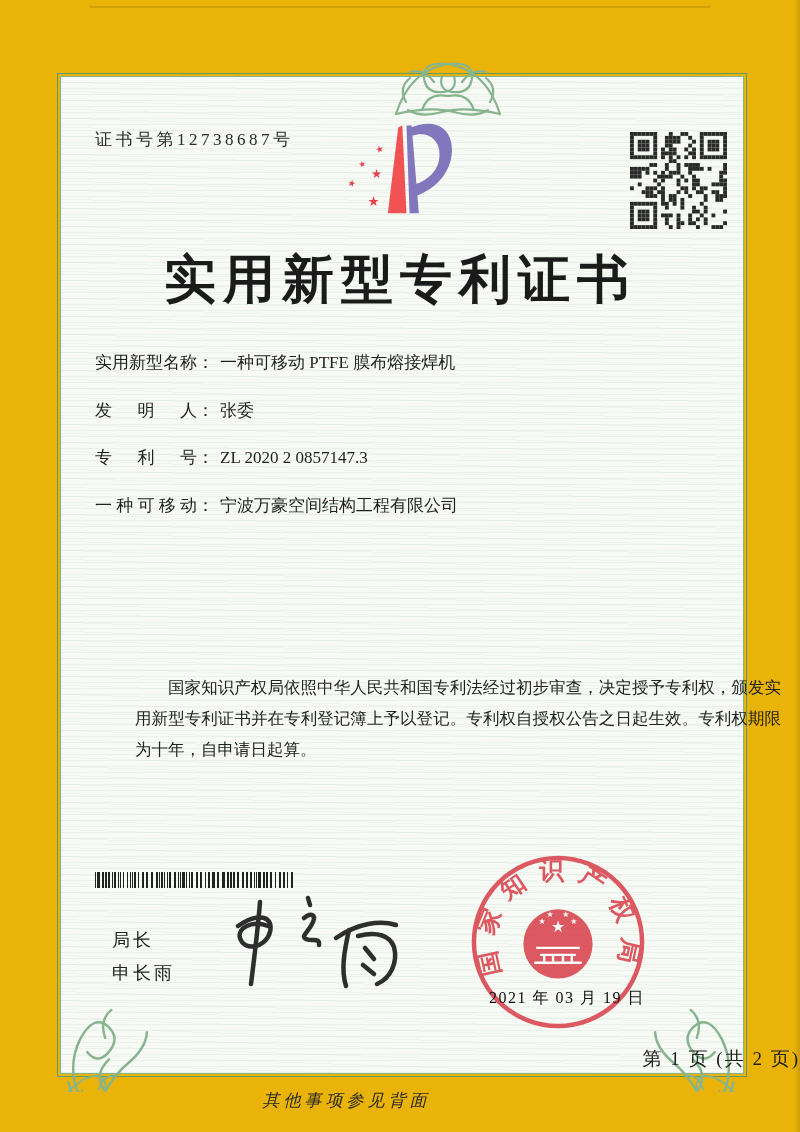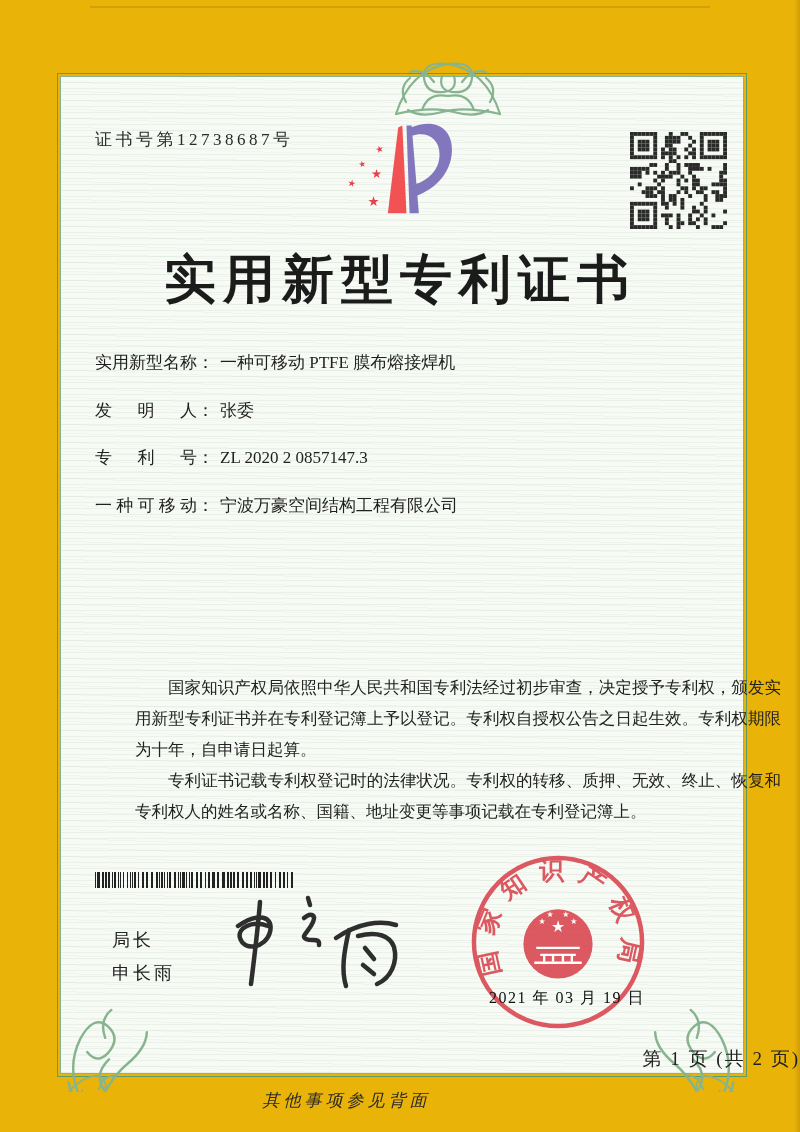--- a/index.html
+++ b/index.html
@@ -381,21 +381,20 @@
 
   <div class="fields" id="fields">
       <div class="field-row"><span class="flabel">实用新型名称</span><span class="fcolon">：</span><span class="fvalue">一种可移动 PTFE 膜布熔接焊机</span></div>
       <div class="field-row"><span class="flabel">发明人</span><span class="fcolon">：</span><span class="fvalue">张委</span></div>
       <div class="field-row"><span class="flabel">专利号</span><span class="fcolon">：</span><span class="fvalue">ZL 2020 2 0857147.3</span></div>
       <div class="field-row"><span class="flabel">一种可移动</span><span class="fcolon">：</span><span class="fvalue">宁波万豪空间结构工程有限公司</span></div>
     </div>
 
   <div class="paras" id="paras">
       <p>国家知识产权局依照中华人民共和国专利法经过初步审查，决定授予专利权，颁发实用新型专利证书并在专利登记簿上予以登记。专利权自授权公告之日起生效。专利权期限为十年，自申请日起算。</p>
-      <p>专利证书记载专利权登记时的法律状况。专利权的转移、质押、无效、终止、恢复和专利权人的姓名或名称、国籍、地址变更等事项记载在专利登记簿上。</p>
     </div>
 
   <svg class="barcode" id="barcode" width="200" height="16">
       <rect x="0" y="0" width="1" height="16" fill="#222"></rect>
       <rect x="2" y="0" width="3" height="16" fill="#222"></rect>
       <rect x="7" y="0" width="2" height="16" fill="#222"></rect>
       <rect x="10" y="0" width="2" height="16" fill="#222"></rect>
       <rect x="13" y="0" width="2" height="16" fill="#222"></rect>
       <rect x="17" y="0" width="1" height="16" fill="#222"></rect>
       <rect x="19" y="0" width="2" height="16" fill="#222"></rect>

